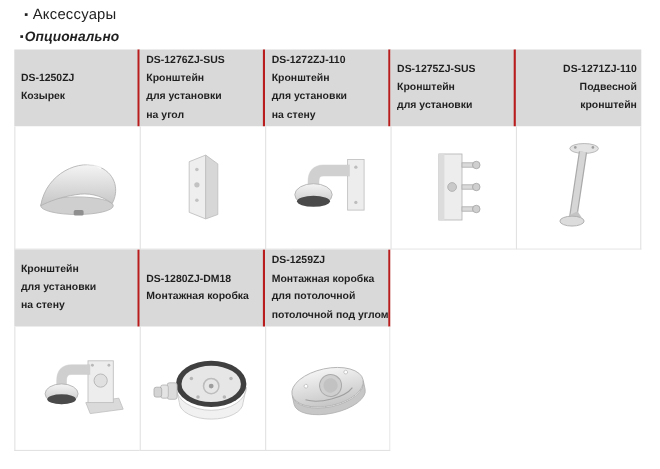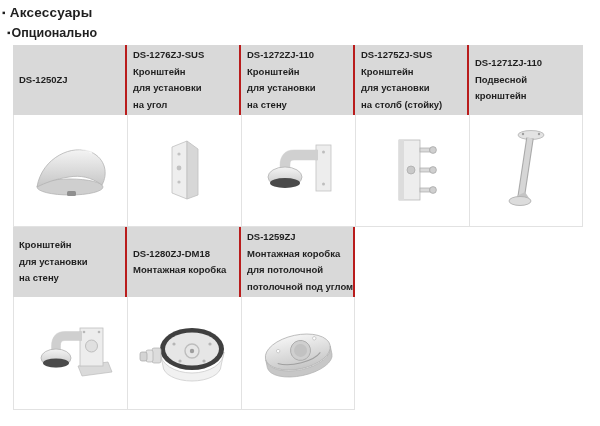--- a/index.html
+++ b/index.html
@@ -1,78 +1,78 @@
 <!DOCTYPE html>
 <html><head>
 <meta charset="utf-8">
 <style>
   html,body{margin:0;padding:0;}
   body{
     width:600px;height:426px;position:relative;background:#ffffff;
     font-family:"Liberation Sans","DejaVu Sans",sans-serif;
     color:#1f1f1f;overflow:hidden;
   }
-  .heading1{position:absolute;left:2px;top:5px;font-size:13.5px;font-weight:bold;letter-spacing:.2px;}
-  .heading2{position:absolute;left:7px;top:26px;font-size:12.5px;font-weight:bold;}
+  .heading1{position:absolute;left:22px;top:5px;font-size:13.5px;font-weight:normal;letter-spacing:.2px;}
+  .heading2{position:absolute;left:18px;top:26px;font-size:12.5px;font-weight:bold;font-style:italic;}
   .bullet{font-size:10px;vertical-align:1px;margin-right:4px;}
   .bullet.tight{margin-right:1px;}
 
   .tbl{
     position:absolute;left:13px;top:45px;width:570px;
     display:grid;
     grid-template-columns:repeat(5,114px);
     grid-template-rows:70px 112px 70px 113px;
   }
   .hc{
     background:#d9d9d9;
     box-sizing:border-box;
     display:flex;flex-direction:column;justify-content:center;
     padding:2px 4px 2px 6px;
     font-size:9.5px;font-weight:bold;line-height:16.5px;
     border-right:2px solid #b91c1c;
   }
-  .hc.lastcol{border-right:none;}
+  .hc.lastcol{border-right:none;align-items:flex-end;}
   .hc div{white-space:nowrap;}
   .ic{
     background:#ffffff;box-sizing:border-box;
     border-left:1px solid #e2e2e2;border-bottom:1px solid #e2e2e2;
     display:flex;align-items:center;justify-content:center;
   }
   .ic.br{border-right:1px solid #e2e2e2;}
   .blank{background:#ffffff;}
   svg{display:block;}
 </style>
 </head>
 <body>
 
 <div class="heading1"><span class="bullet">▪</span><span>Аксессуары</span></div>
 <div class="heading2"><span class="bullet tight">▪</span><span>Опционально</span></div>
 
 <div class="tbl">
 
   <div class="hc">
     <div>DS-1250ZJ</div>
+    <div>Козырек</div>
   </div>
   <div class="hc">
     <div>DS-1276ZJ-SUS</div>
     <div>Кронштейн</div>
     <div>для установки</div>
     <div>на угол</div>
   </div>
   <div class="hc">
     <div>DS-1272ZJ-110</div>
     <div>Кронштейн</div>
     <div>для установки</div>
     <div>на стену</div>
   </div>
   <div class="hc">
     <div>DS-1275ZJ-SUS</div>
     <div>Кронштейн</div>
     <div>для установки</div>
-    <div>на столб (стойку)</div>
   </div>
   <div class="hc lastcol">
     <div>DS-1271ZJ-110</div>
     <div>Подвесной</div>
     <div>кронштейн</div>
   </div>
 
   <div class="ic">
     <svg width="84" height="66" viewBox="0 0 84 66">
       <defs>

